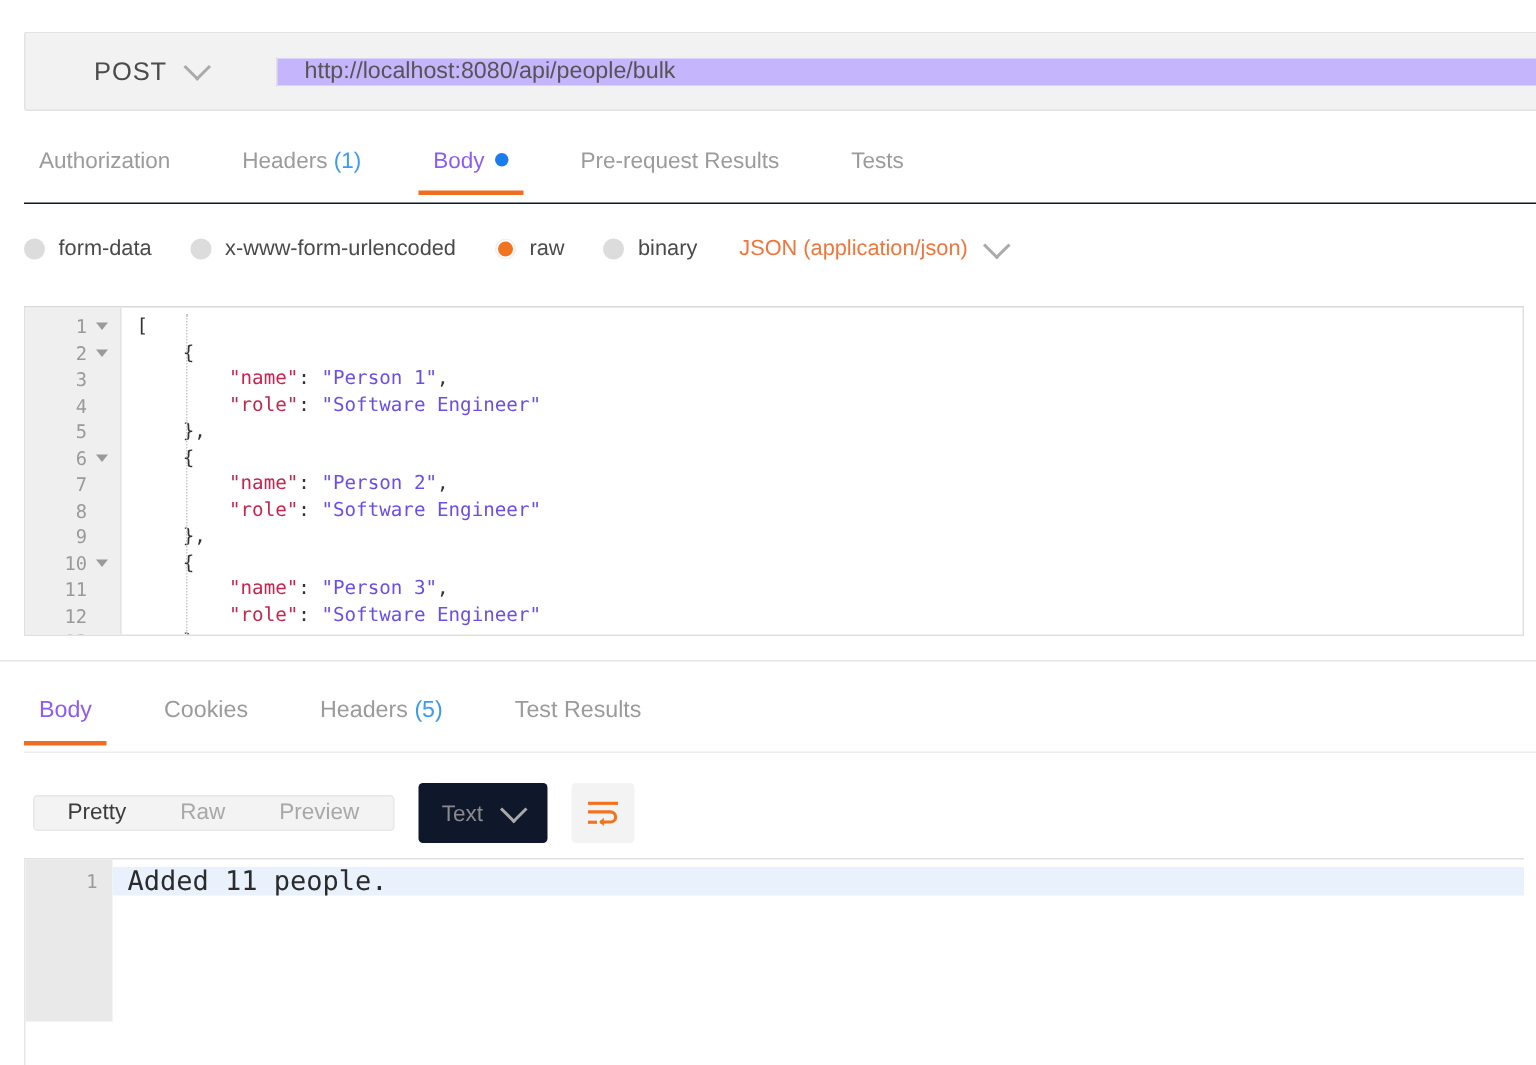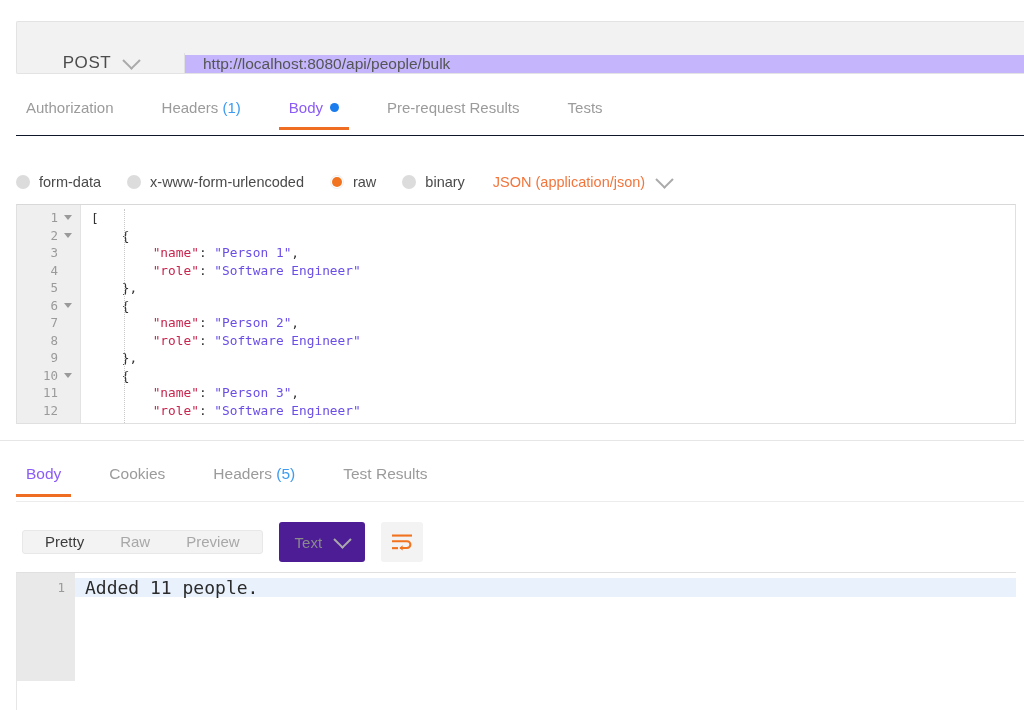--- a/index.html
+++ b/index.html
@@ -21,21 +21,21 @@
     position: absolute;
     left: 16px;
     top: 21px;
     right: 0;
     height: 53px;
     background: #f2f2f2;
     border: 1px solid #e3e3e3;
     border-right: none;
     box-sizing: border-box;
     display: flex;
-    align-items: flex-end;
+    align-items: center;
     border-radius: 2px 0 0 2px;
   }
   .method-select {
     width: 168px;
     display: flex;
     align-items: center;
     justify-content: center;
     gap: 14px;
     border-right: 1px solid #e0e0e0;
     cursor: pointer;
@@ -102,21 +102,21 @@
     border-radius: 50%;
     background: #1b7ced;
     margin-left: 7px;
     vertical-align: 1px;
   }
 
   
   .body-type-row {
     position: absolute;
     left: 16px;
-    top: 164px;
+    top: 148px;
     right: 0;
     height: 36px;
     display: flex;
     align-items: center;
   }
   .radio-opt {
     display: flex;
     align-items: center;
     margin-right: 26px;
     cursor: pointer;
@@ -266,21 +266,21 @@
     font-size: 15px;
     color: #a8a8a8;
     cursor: pointer;
     white-space: nowrap;
   }
   .seg.active { color: #3c3c3c; }
   .fmt-select {
     display: flex;
     align-items: center;
     gap: 14px;
-    background: #4c1d95;
+    background: #0f172a;
     border-radius: 3px;
     height: 40px;
     padding: 0 16px;
     box-sizing: border-box;
     cursor: pointer;
   }
   .fmt-select .lbl { font-size: 15px; color: #8a8a8a; }
   .wrap-btn {
     width: 42px; height: 40px;
     background: #f3f3f3;

